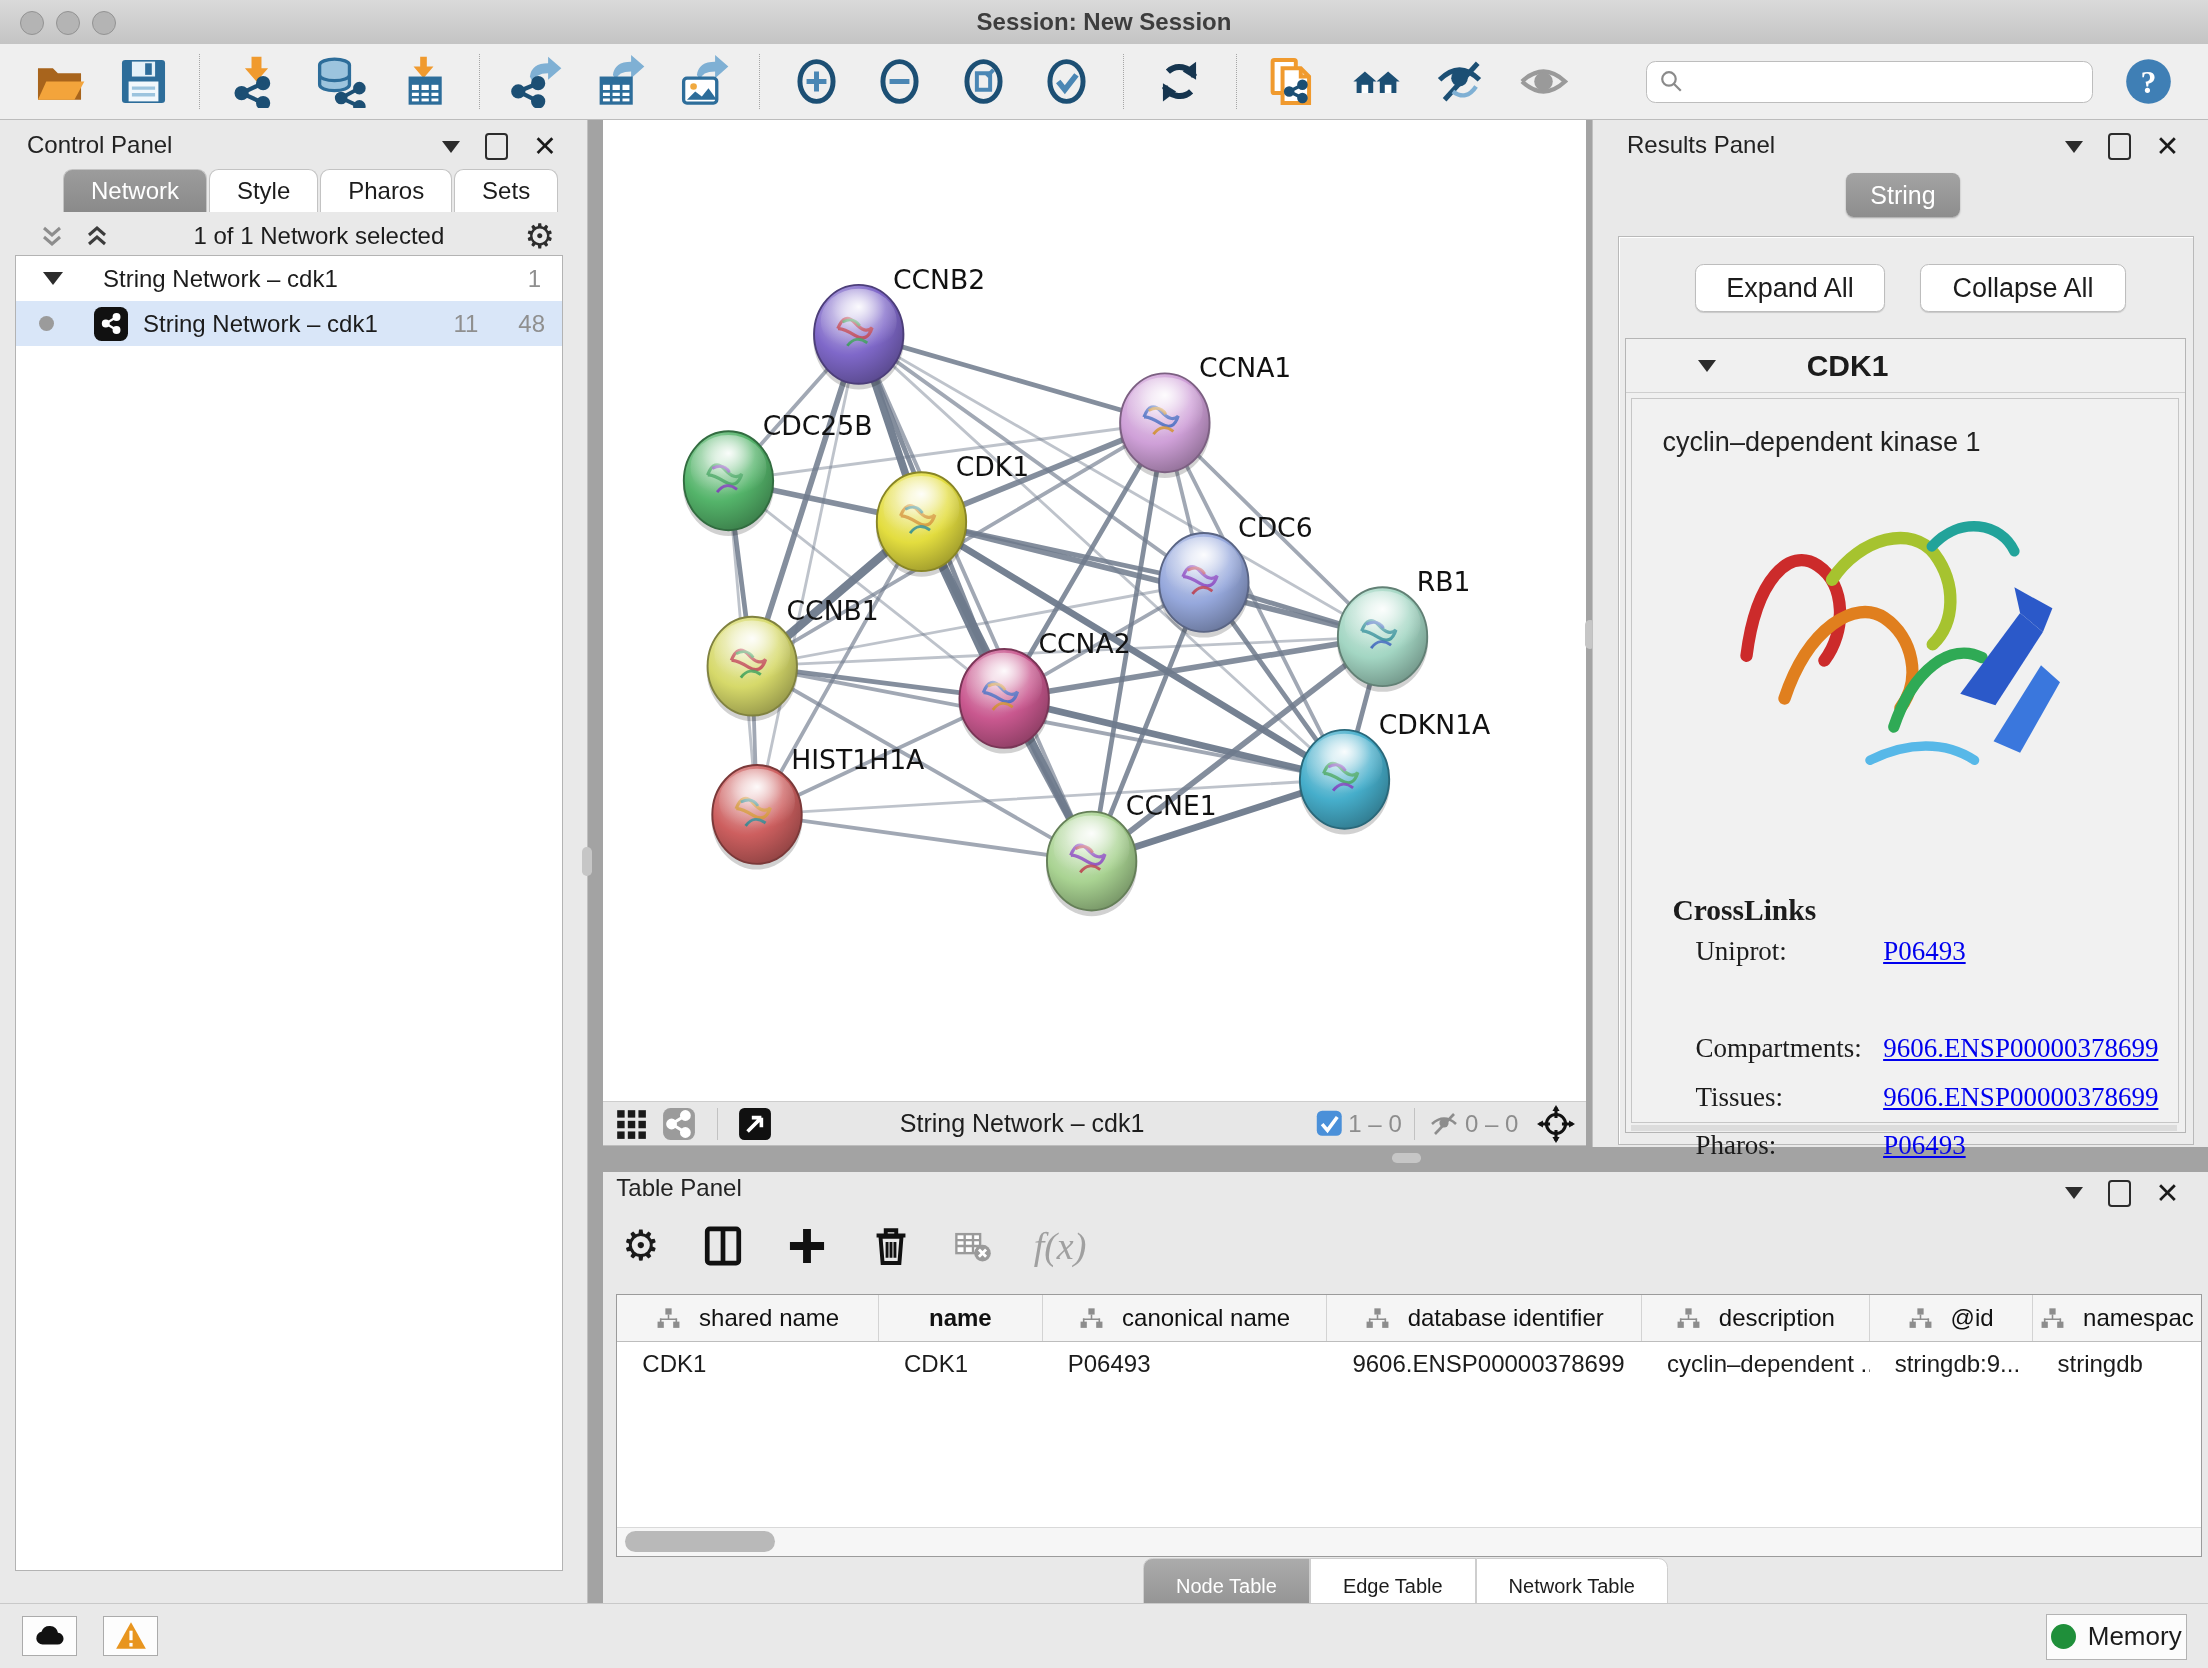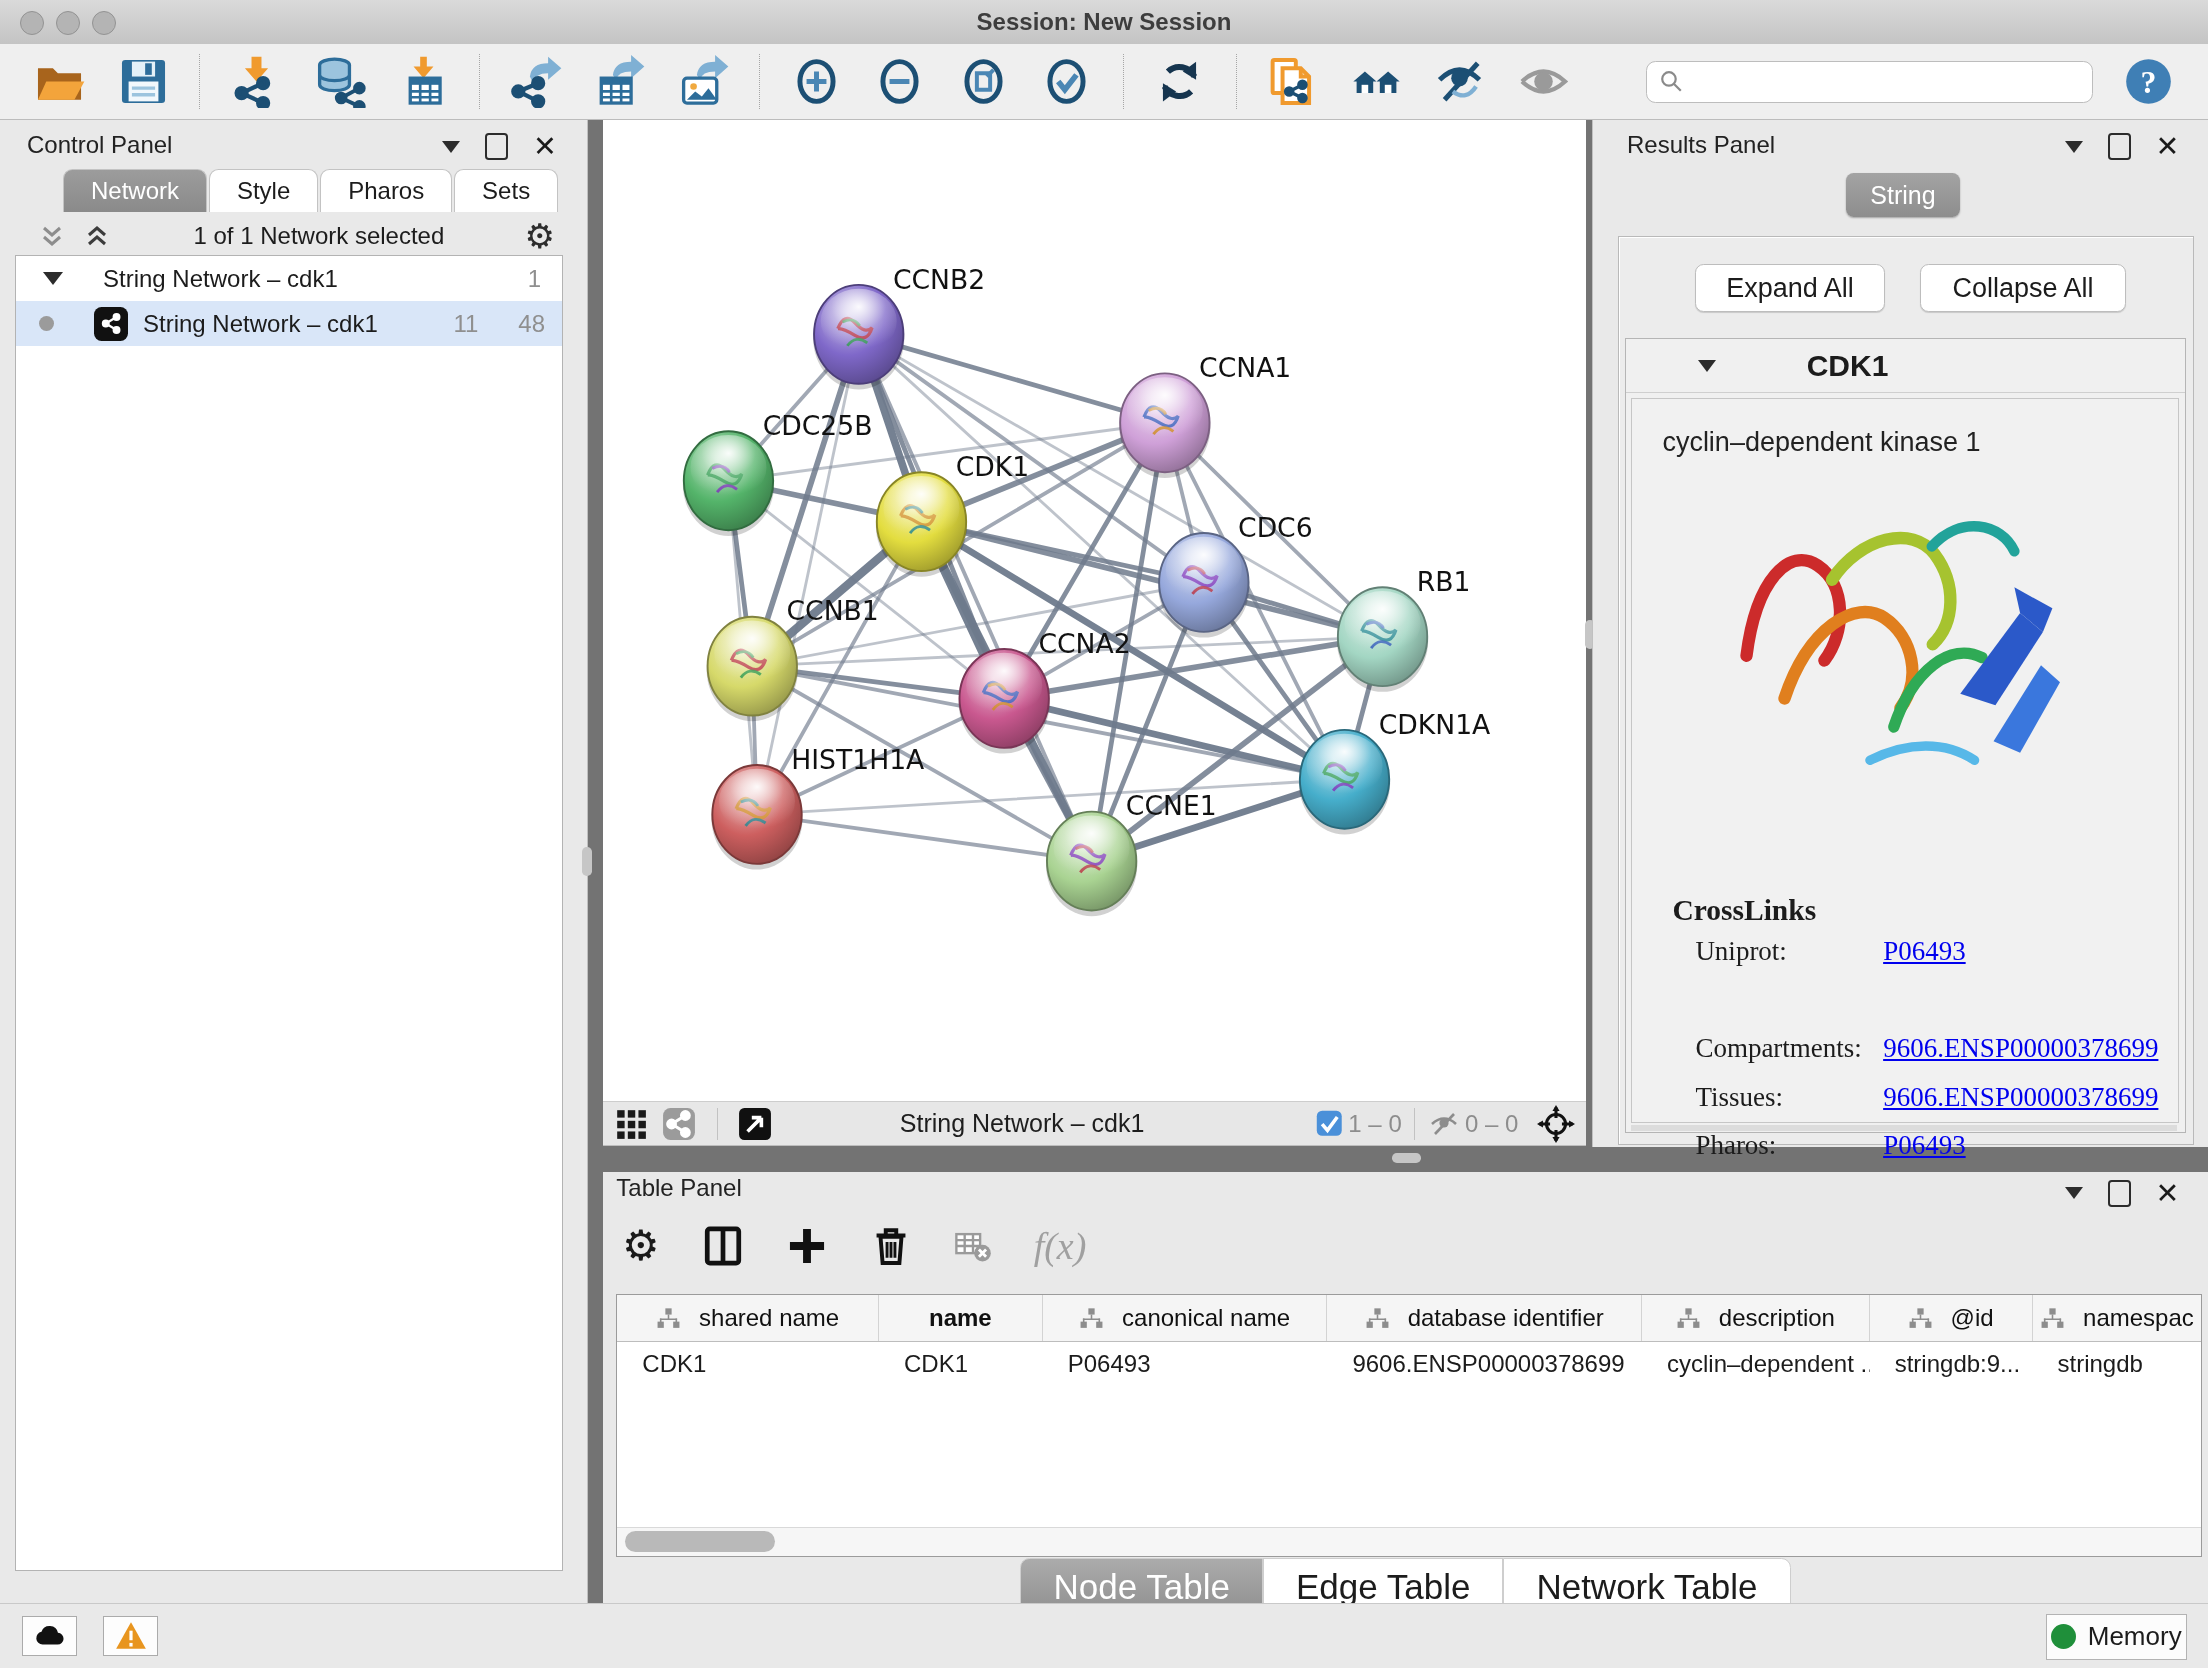--- a/index.html
+++ b/index.html
@@ -1,16 +1,16 @@
 <!DOCTYPE html>
 <html style="font-size:15px"><head>
 <meta charset="utf-8">
 <style>
   html,body{margin:0;padding:0;background:#d0d0d0;}
-  .app{position:relative;width:2208px;height:1668px;background:#737373;overflow:hidden;
+  .app{position:relative;width:2208px;height:1668px;background:#a3a3a3;overflow:hidden;
        font-family:"Liberation Sans","DejaVu Sans",sans-serif;color:#1c1c1c;}
   
   .titlebar{position:absolute;left:0;top:0;width:100%;height:44px;
     background:linear-gradient(#dadada,#c4c4c4);border-bottom:1px solid #a6a6a6;}
   .titlebar .title{position:absolute;left:0;right:0;top:0;height:44px;line-height:44px;
     text-align:center;font-size:24px;font-weight:600;color:#3d3d3d;}
   .light{position:absolute;top:10.5px;width:22px;height:22px;border-radius:50%;
     background:#b4b4b4;border:1px solid #939393;}
   
   .toolbar{position:absolute;left:0;top:44px;width:100%;height:76px;background:#efefef;
@@ -83,21 +83,21 @@
     border:1.9px solid #9b9b9b;box-sizing:border-box;display:flex;flex-direction:column;}
   .thead{display:flex;height:46px;background:#f5f5f5;border-bottom:1.9px solid #bdbdbd;flex:0 0 auto;}
   .th{display:flex;align-items:center;justify-content:center;gap:18px;font-size:24px;color:#111;
     border-right:1px solid #d3d3d3;box-sizing:border-box;overflow:hidden;white-space:nowrap;}
   .trowdata{display:flex;height:44px;font-size:24px;flex:0 0 auto;}
   .td{padding-left:25px;display:flex;align-items:center;box-sizing:border-box;overflow:hidden;white-space:nowrap;}
   .tbody-fill{flex:1;}
   .hscroll{height:28.5px;background:#f6f6f6;border-top:1px solid #d9d9d9;position:relative;flex:0 0 auto;}
   .hthumb{position:absolute;left:7.6px;top:3.8px;width:150px;height:21px;background:#b9b9b9;border-radius:10.5px;}
   .tp-tabs{position:absolute;left:0;top:386px;width:100%;display:flex;justify-content:center;}
-  .tp-tab{height:55px;line-height:55px;padding:0 32px;background:#fff;border:1px solid #cecece;font-size:35px;}
+  .tp-tab{height:55px;line-height:55px;padding:0 32px;background:#fff;border:1px solid #cecece;font-size:20px;}
   .tp-tab:first-child{border-radius:9.5px 0 0 9.5px;}
   .tp-tab:last-child{border-radius:0 9.5px 9.5px 0;}
   .tp-tab.sel{background:linear-gradient(#ababab,#909090);color:#fff;}
   
   .statusbar{position:absolute;left:0;top:1603px;width:100%;height:66px;background:#e9e9e9;border-top:1.9px solid #c9c9c9;}
   .sb-btn{position:absolute;top:12.4px;width:55px;height:40px;background:#fdfdfd;border:1.9px solid #ababab;
     display:flex;align-items:center;justify-content:center;box-sizing:border-box;}
   .memory{position:absolute;right:21px;top:9.5px;width:141px;height:46px;background:#fcfcfc;border:1.9px solid #b3b3b3;
     display:flex;align-items:center;justify-content:center;gap:11.4px;font-size:26px;box-sizing:border-box;}
   .memdot{width:25px;height:25px;border-radius:50%;}

